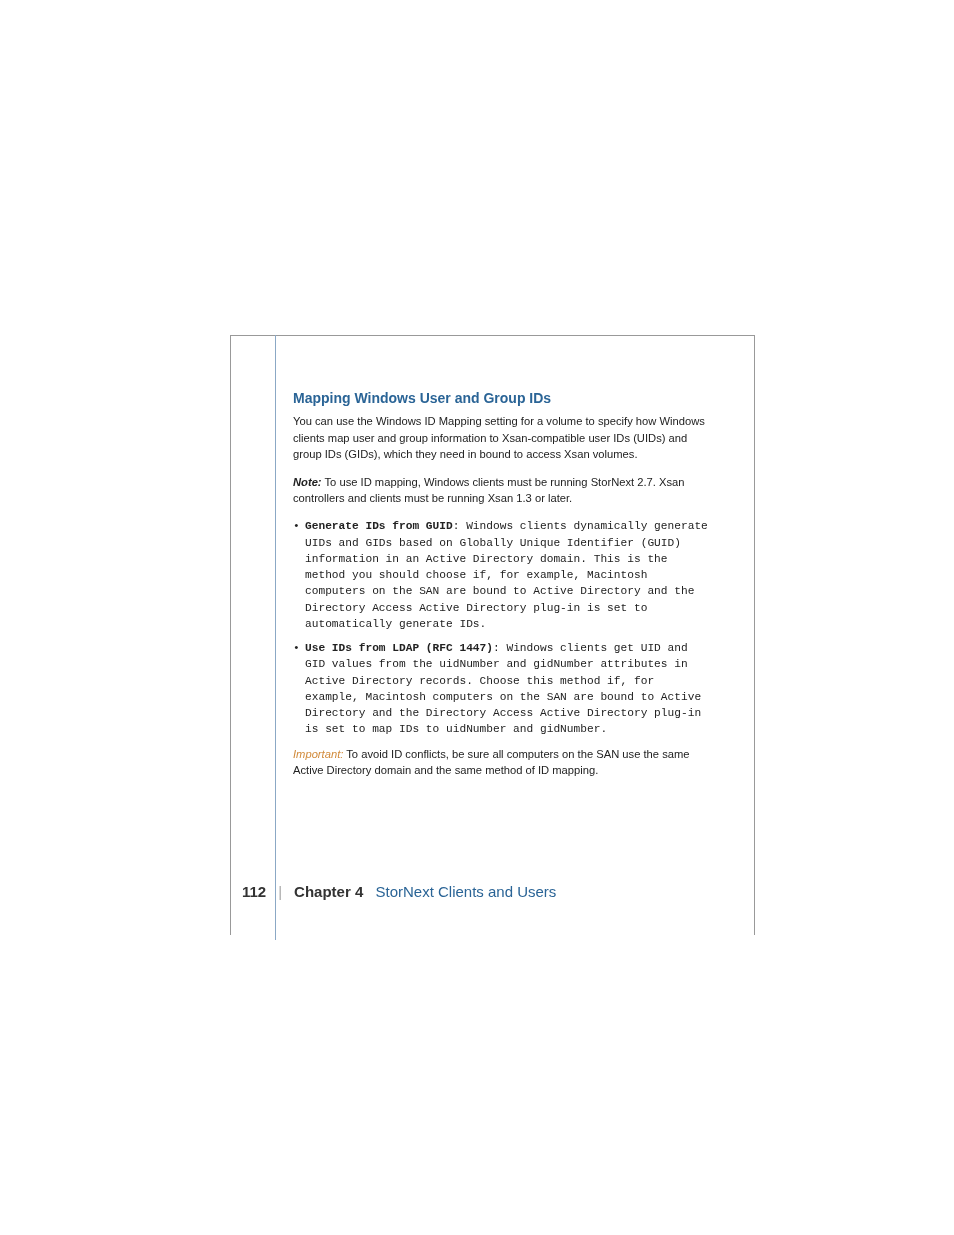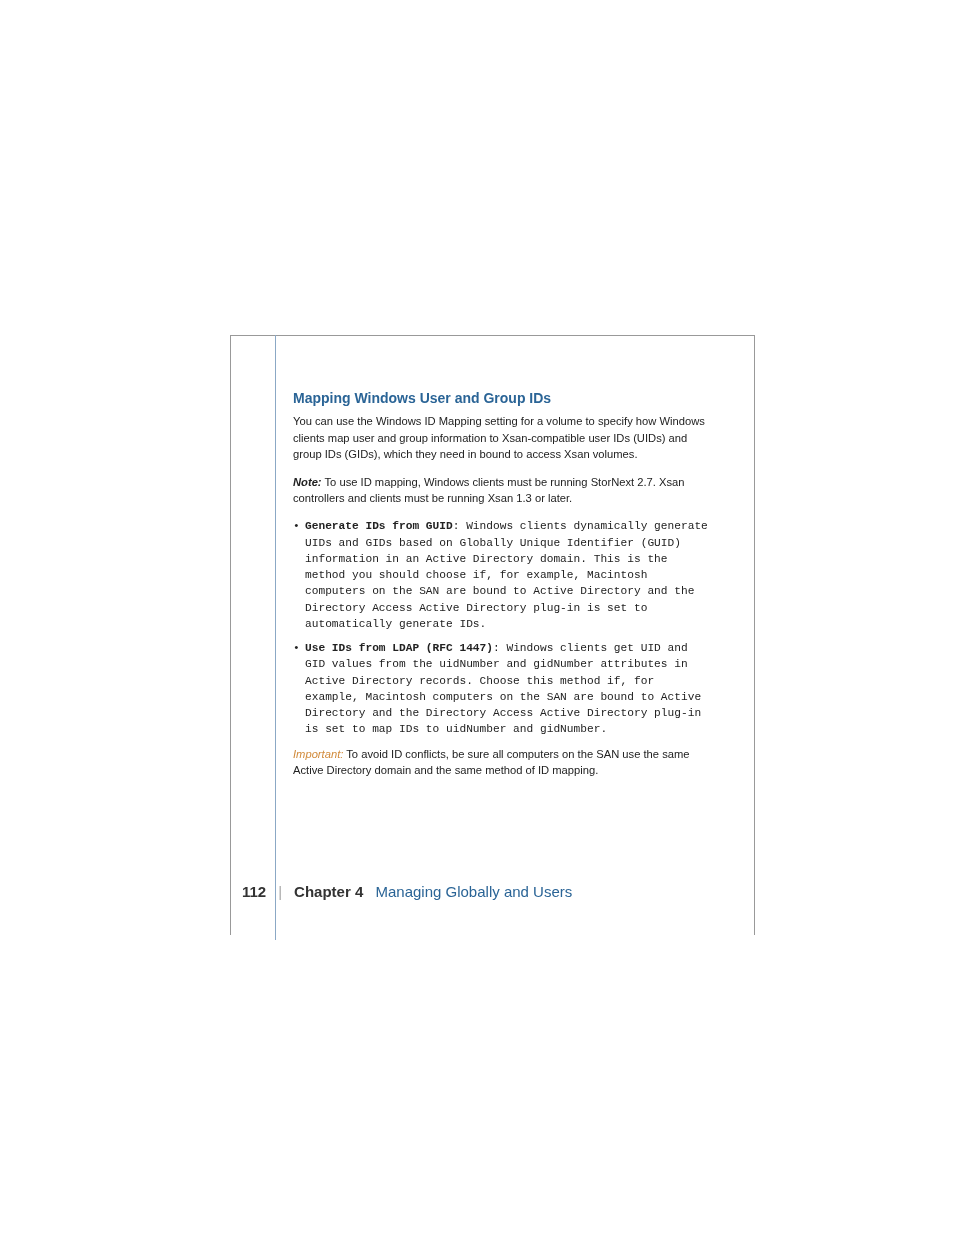--- a/index.html
+++ b/index.html
@@ -125,15 +125,15 @@
   <div class="para">
     <span class="important-label">Important:</span><span>  To avoid ID conflicts, be sure all computers on the SAN use the same Active Directory domain and the same method of ID mapping.</span>
   </div>
 </div>
 
 <div class="footer">
   <span class="page-number">112</span>
   <span class="divider">|</span>
   <span>
     <span class="chapter-label">Chapter 4</span>
-    <span class="chapter-title">Managing Globally and Users</span>
+    <span class="chapter-title">StorNext Clients and Users</span>
   </span>
 </div>
 
 </body></html>

